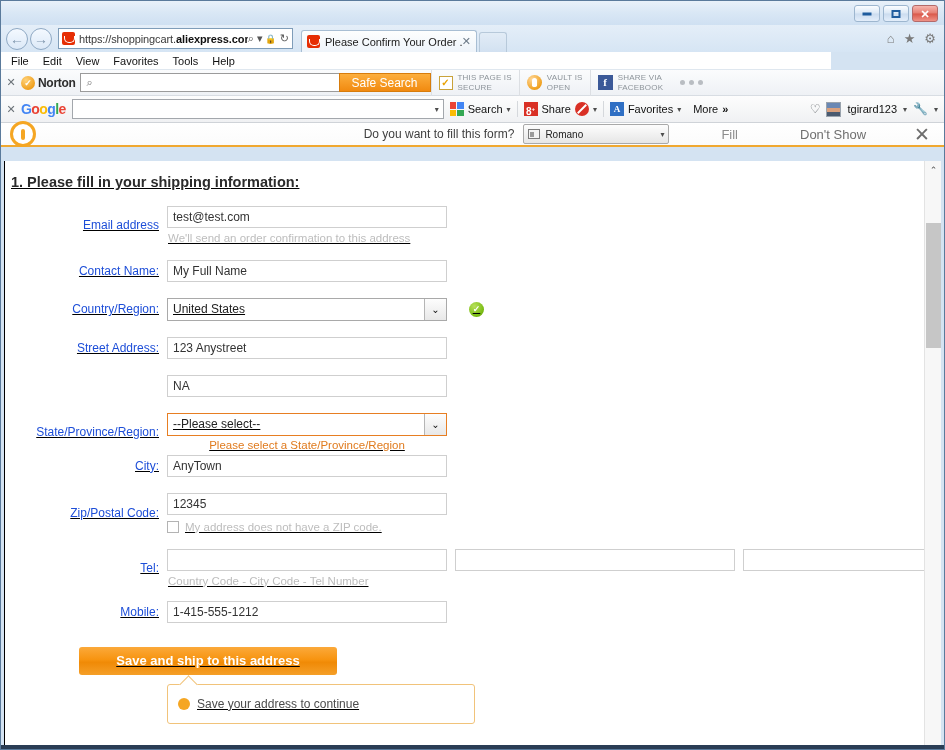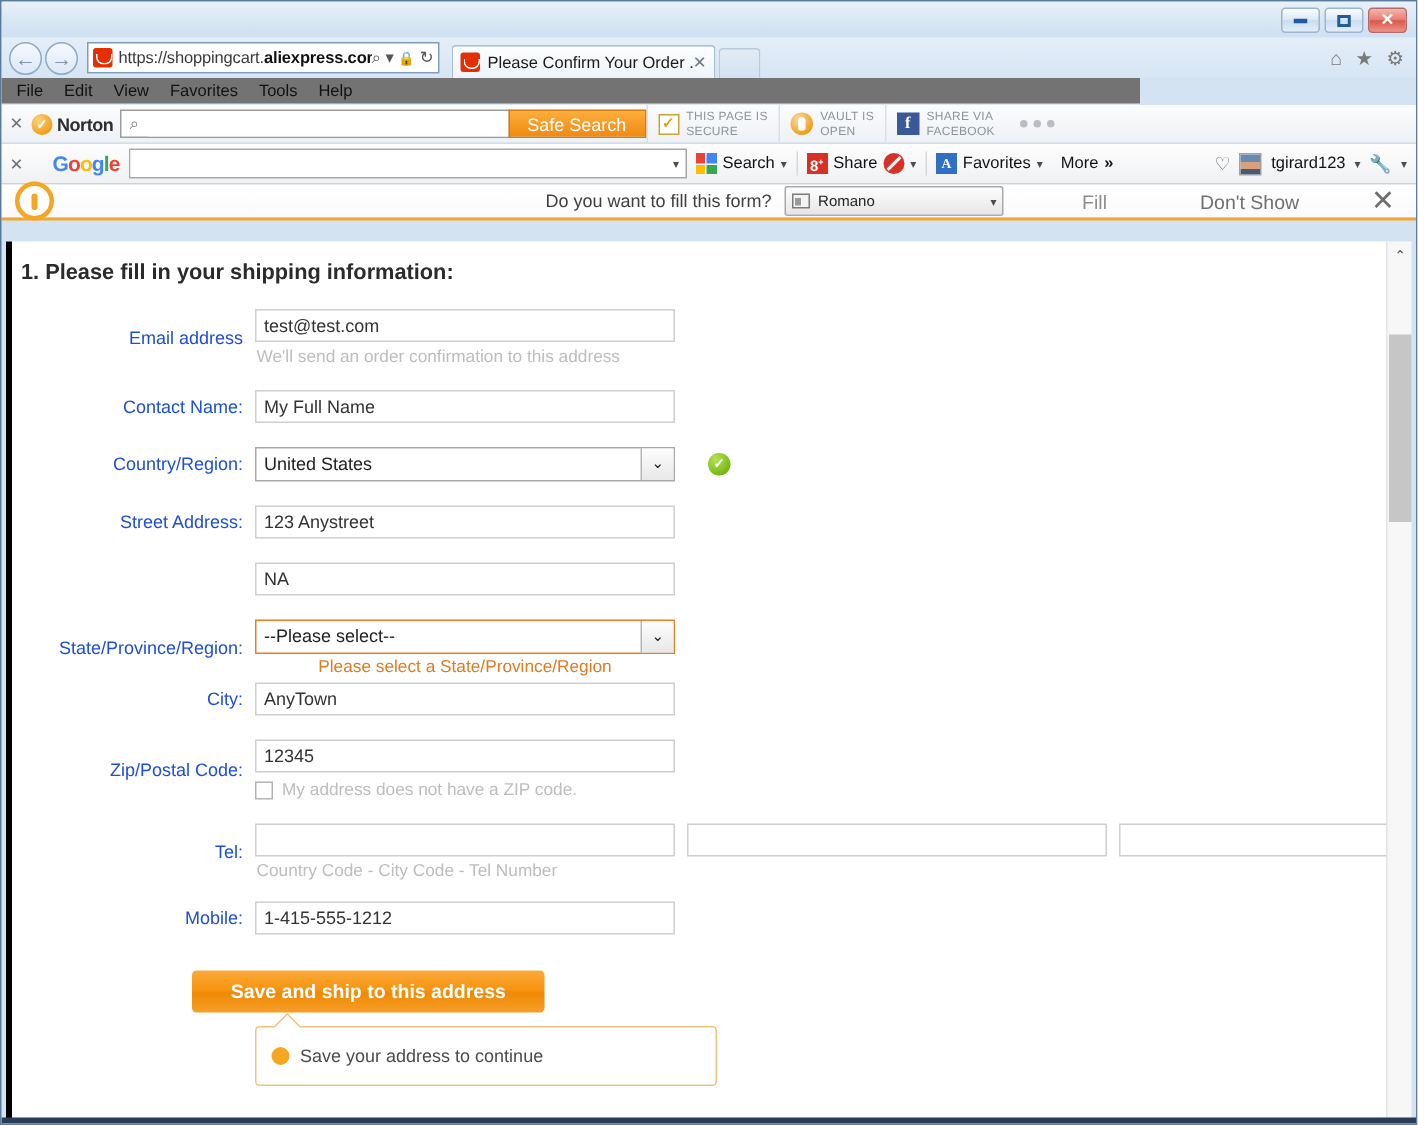--- a/index.html
+++ b/index.html
@@ -79,22 +79,22 @@
   .tab-title { font-size:11px; color:#1b1b1b; margin-left:5px; flex:1; white-space:nowrap; overflow:hidden; }
   .tab-close { font-size:11px; color:#6c7a87; }
   .tab-new {
     align-self:flex-end; width:28px; height:20px; margin-left:2px;
     background:linear-gradient(to bottom,#e2ecf6,#d2e1f1);
     border:1px solid #b7c9da; border-bottom:none; border-radius:3px 3px 0 0; flex:none;
   }
 
   
   .menubar {
-    position:absolute; left:0; top:51px; width:759px; height:18px;
-    background:#737373; display:flex; align-items:center; padding-left:10px; gap:14px;
+    position:absolute; left:0; top:51px; width:830px; height:18px;
+    background:#ffffff; display:flex; align-items:center; padding-left:10px; gap:14px;
     border-bottom:1px solid #dfe7ef;
   }
   .menubar span { font-size:11px; color:#111; }
   .ie-icons {
     position:absolute; right:8px; top:30px; display:flex; gap:9px; color:#7a7a7a; font-size:13px;
   }
 
   
   .norton {
     position:absolute; left:0; top:69px; width:943px; height:26px;
@@ -142,21 +142,21 @@
   .icn-fb { width:15px; height:15px; background:#3b5998; color:#fff; font:700 11px/15px "Liberation Serif",serif; text-align:center; flex:none; }
   .ndots { display:flex; gap:4px; padding:0 10px; }
   .ndots i { width:5px; height:5px; border-radius:50%; background:#b9bdc2; display:block; }
 
   
   .gbar {
     position:absolute; left:0; top:95px; width:943px; height:27px;
     background:linear-gradient(to bottom,#fdfdfd,#f0f1f3);
     border-bottom:1px solid #cfd3d8; display:flex; align-items:center;
   }
-  .glogo { font:700 14px/1 "Liberation Sans",sans-serif; letter-spacing:-.6px; margin-right:6px;margin-left:14px; }
+  .glogo { font:700 14px/1 "Liberation Sans",sans-serif; letter-spacing:-.6px; margin-right:6px; }
   .glogo .b1{color:#4285f4}.glogo .r{color:#ea4335}.glogo .y{color:#fbbc05}
   .glogo .b2{color:#4285f4}.glogo .g{color:#34a853}.glogo .r2{color:#ea4335}
   .gsearch {
     height:20px; width:372px; background:#fff; border:1px solid #a3a7ac;
     display:flex; align-items:center; padding-right:4px;
   }
   .gsearch input{ border:none; outline:none; flex:1; height:18px; font-size:11px; padding-left:4px; }
   .caret { font-size:8px; color:#4d4d4d; }
   .gitem { display:flex; align-items:center; gap:4px; font-size:11px; color:#111; padding:0 6px; height:27px; }
   .gsep { width:1px; height:16px; background:#d5d8dc; }
@@ -201,21 +201,21 @@
   .cardicon { width:12px; height:10px; border:1px solid #7b7b7b; background:#f3f3f3; flex:none; position:relative; }
   .cardicon::after{content:"";position:absolute;left:1px;top:2px;width:4px;height:5px;background:#9a9a9a;}
   .profilesel .nm { font-size:10px; color:#222; flex:1; }
   .fill-link { font-size:13px; color:#8d8d8d; margin-left:52px; }
   .dontshow-link { font-size:13px; color:#6f6f6f; margin-left:62px; }
   .fill-x { font-size:19px; color:#6d6d6d; margin-left:48px; margin-right:14px; }
 
   
   .page {
     position:absolute; left:3px; top:160px; width:922px; height:587px;
-    background:#fff; border-left:4px solid #000000; overflow:hidden;
+    background:#fff; border-left:1px solid #000000; overflow:hidden;text-decoration:underline;
   }
   .page-h1 {
     font:700 14.5px/1 "Liberation Sans",sans-serif; color:#2b2b2b;
     margin:14px 0 0 6px;
   }
   .formrow { display:flex; align-items:center; margin-top:16px; }
   .flabel {
     width:162px; text-align:right; padding-right:8px;
     font-size:12px; color:#1d4ed8; flex:none;
   }
@@ -243,22 +243,22 @@
     color:#fff; font-size:9px; line-height:15px; text-align:center; font-weight:700;
   }
   .cbrow { display:flex; align-items:center; margin-top:6px; gap:6px; }
   .cbox { width:12px; height:12px; border:1px solid #b3b3b3; background:#fff; flex:none; }
   .cbtext { font-size:11.5px; color:#bdbdbd; }
   .telgroup { display:flex; gap:8px; }
   .tel-a { width:44px; }
   .tel-b { width:58px; }
   .tel-c { width:166px; }
   .savebtn {
-    margin-top:24px; margin-left:120px;
-    width:235px; height:28px;
+    margin-top:24px; margin-left:74px;
+    width:258px; height:28px;
     background:linear-gradient(to bottom,#fba93a 0%,#f79410 45%,#f08a06 55%,#f59f28 100%);
     border:none; border-radius:3px;
     color:#fff; font:700 13px/28px "Liberation Sans",sans-serif; text-align:center;
   }
   .tooltip {
     margin-top:9px; margin-left:162px; width:308px; height:40px;
     border:1px solid #f1c37a; background:#fff; border-radius:3px; position:relative;
     display:flex; align-items:center; gap:7px; padding-left:10px;
   }
   .tooltip::before{

